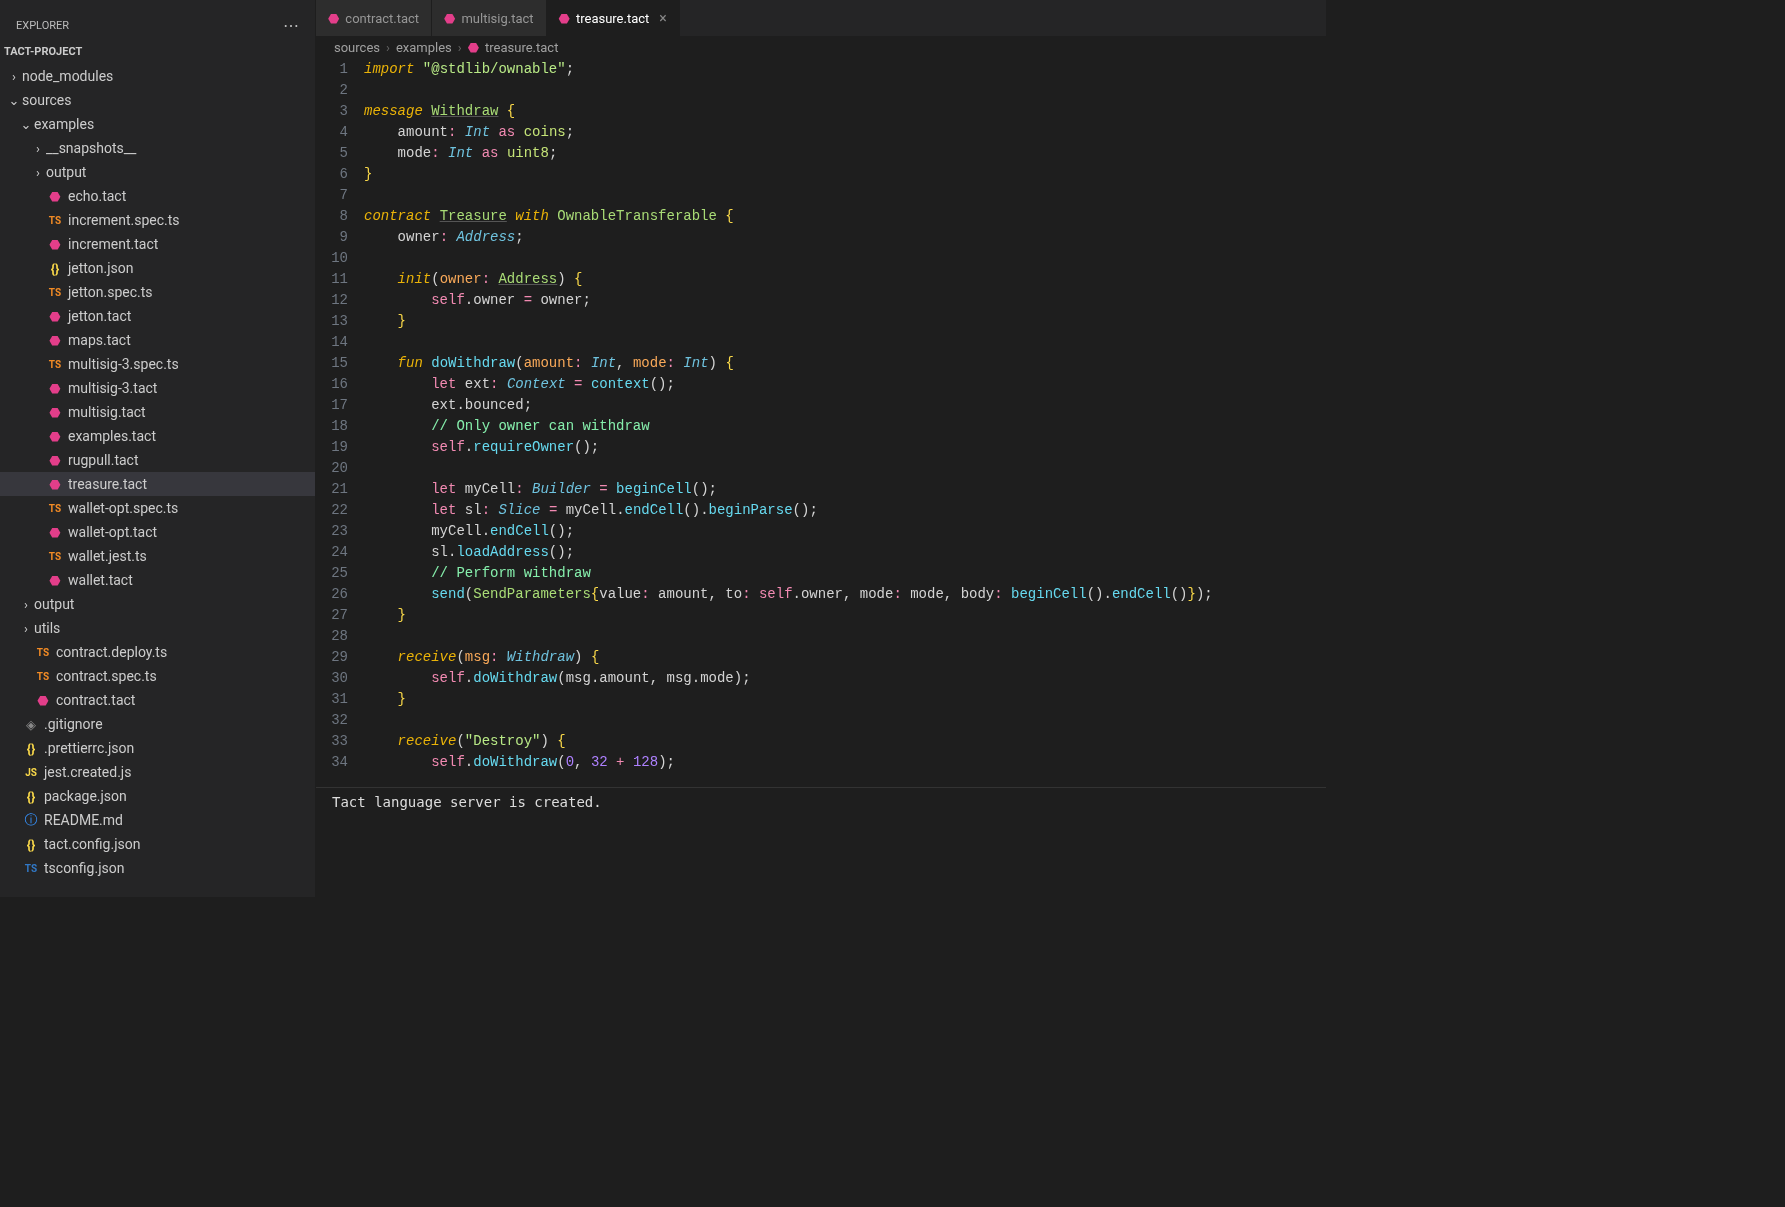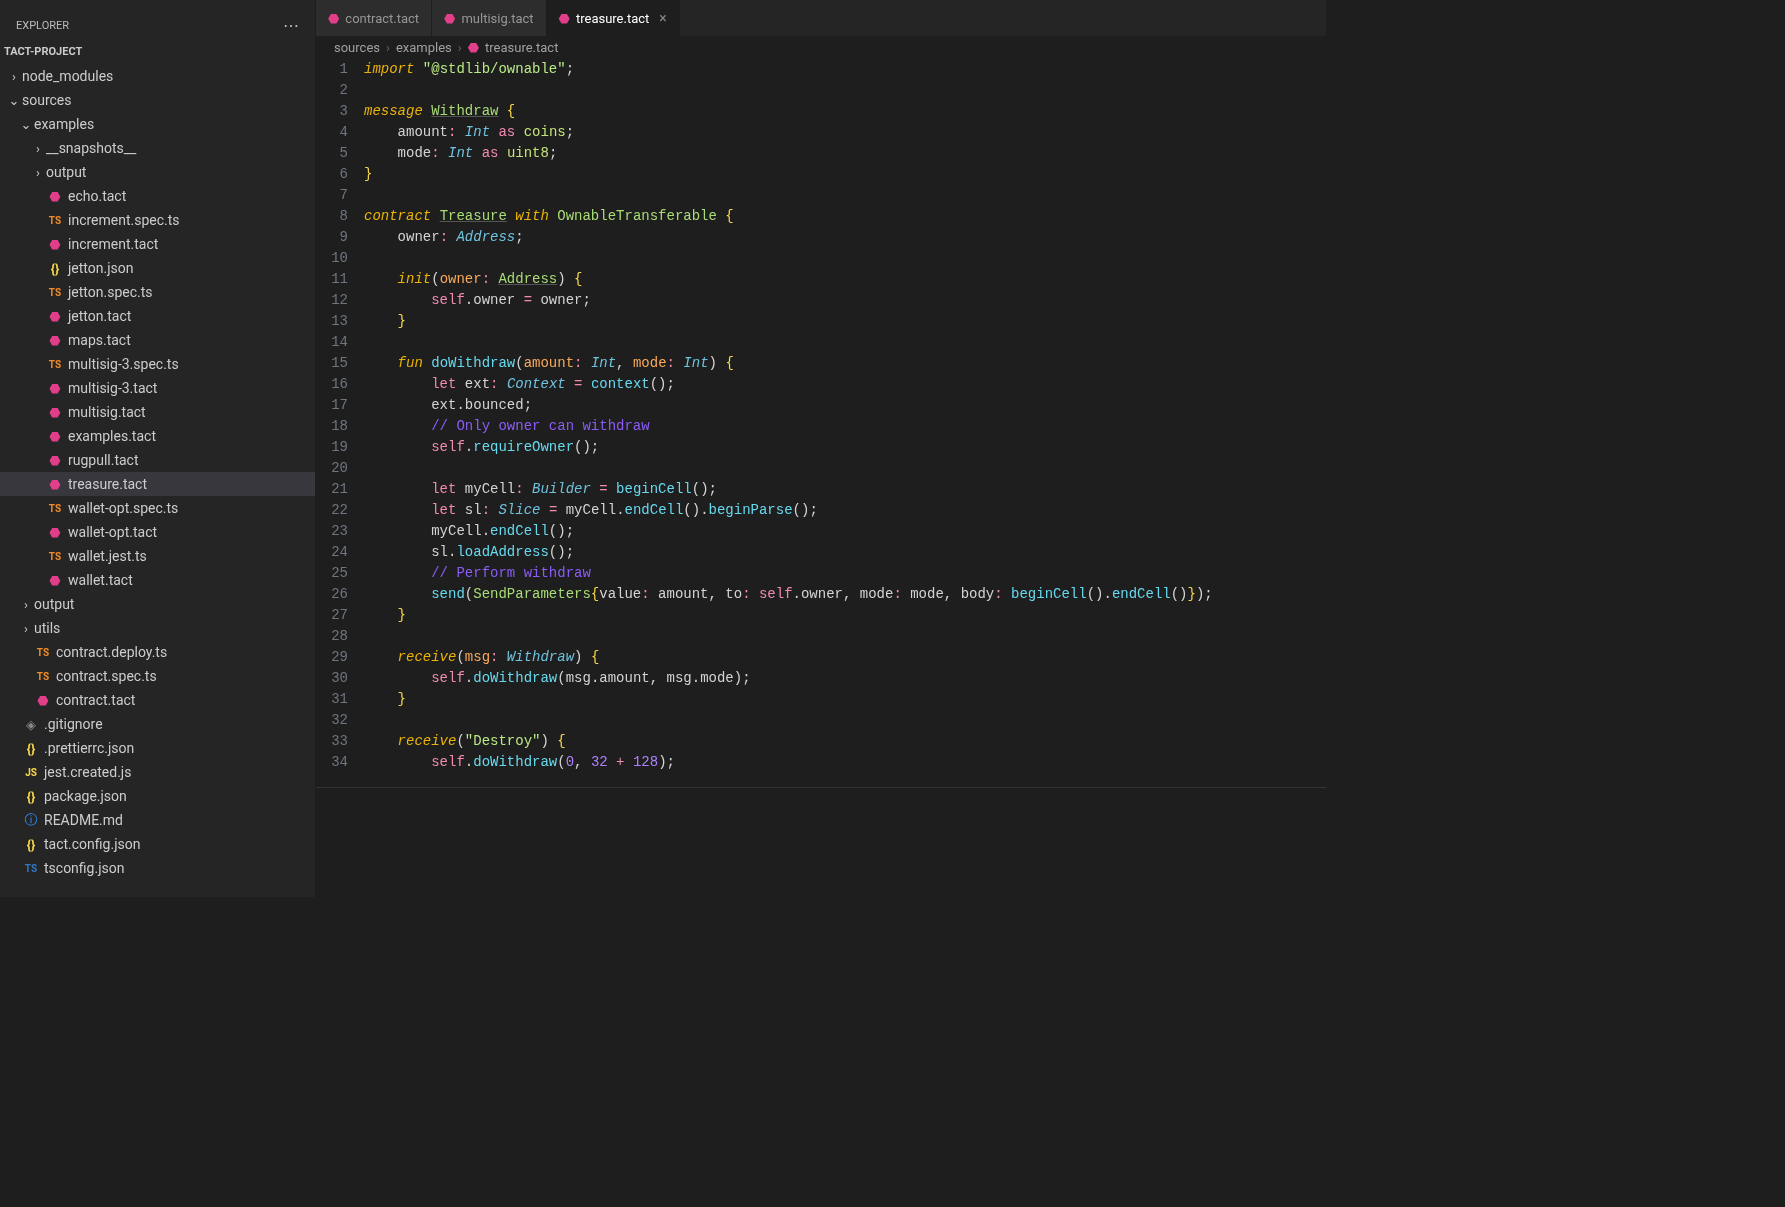--- a/index.html
+++ b/index.html
@@ -143,21 +143,21 @@
 .str { color: #b8e986; }
 .type { color: #6fc3df; font-style: italic; }
 .cls { color: #a9dc76; text-decoration: underline; text-decoration-color: #555; }
 .cls2 { color: #a9dc76; }
 .fn { color: #66d9ef; }
 .punct { color: #d4d4d4; }
 .brace { color: #f9d849; }
 .param { color: #f9a959; }
 .num { color: #ae81ff; }
 .prop { color: #d4d4d4; }
-.cmt { color: #8b5cf6; }
+.cmt { color: #86efac; }
 .op { color: #f28ab2; }
 .attr { color: #c5e478; }
 
 .panel {
   height: 110px;
   background: #1e1e1e;
   border-top: 1px solid #333;
   display: flex;
   flex-direction: column;
 }
@@ -414,14 +414,15 @@
         <div>29</div>
         <div>30</div>
         <div>31</div>
         <div>32</div>
         <div>33</div>
         <div>34</div>
       </div>
     <div class="code" id="code"><div><span class="kw">import</span> <span class="str">"@stdlib/ownable"</span><span class="punct">;</span></div><div>&nbsp;</div><div><span class="kw">message</span> <span class="cls">Withdraw</span> <span class="brace">{</span></div><div>    <span class="prop">amount</span><span class="op">:</span> <span class="type">Int</span> <span class="kw2">as</span> <span class="attr">coins</span><span class="punct">;</span></div><div>    <span class="prop">mode</span><span class="op">:</span> <span class="type">Int</span> <span class="kw2">as</span> <span class="attr">uint8</span><span class="punct">;</span></div><div><span class="brace">}</span></div><div>&nbsp;</div><div><span class="kw">contract</span> <span class="cls">Treasure</span> <span class="kw">with</span> <span class="cls2">OwnableTransferable</span> <span class="brace">{</span></div><div>    <span class="prop">owner</span><span class="op">:</span> <span class="type">Address</span><span class="punct">;</span></div><div>&nbsp;</div><div>    <span class="kw">init</span><span class="punct">(</span><span class="param">owner</span><span class="op">:</span> <span class="cls">Address</span><span class="punct">)</span> <span class="brace">{</span></div><div>        <span class="kw2">self</span><span class="punct">.</span><span class="prop">owner</span> <span class="op">=</span> <span class="prop">owner</span><span class="punct">;</span></div><div>    <span class="brace">}</span></div><div>&nbsp;</div><div>    <span class="kw">fun</span> <span class="fn">doWithdraw</span><span class="punct">(</span><span class="param">amount</span><span class="op">:</span> <span class="type">Int</span><span class="punct">,</span> <span class="param">mode</span><span class="op">:</span> <span class="type">Int</span><span class="punct">)</span> <span class="brace">{</span></div><div>        <span class="kw2">let</span> <span class="prop">ext</span><span class="op">:</span> <span class="type">Context</span> <span class="op">=</span> <span class="fn">context</span><span class="punct">();</span></div><div>        <span class="prop">ext</span><span class="punct">.</span><span class="prop">bounced</span><span class="punct">;</span></div><div>        <span class="cmt">// Only owner can withdraw</span></div><div>        <span class="kw2">self</span><span class="punct">.</span><span class="fn">requireOwner</span><span class="punct">();</span></div><div>&nbsp;</div><div>        <span class="kw2">let</span> <span class="prop">myCell</span><span class="op">:</span> <span class="type">Builder</span> <span class="op">=</span> <span class="fn">beginCell</span><span class="punct">();</span></div><div>        <span class="kw2">let</span> <span class="prop">sl</span><span class="op">:</span> <span class="type">Slice</span> <span class="op">=</span> <span class="prop">myCell</span><span class="punct">.</span><span class="fn">endCell</span><span class="punct">().</span><span class="fn">beginParse</span><span class="punct">();</span></div><div>        <span class="prop">myCell</span><span class="punct">.</span><span class="fn">endCell</span><span class="punct">();</span></div><div>        <span class="prop">sl</span><span class="punct">.</span><span class="fn">loadAddress</span><span class="punct">();</span></div><div>        <span class="cmt">// Perform withdraw</span></div><div>        <span class="fn">send</span><span class="punct">(</span><span class="cls2">SendParameters</span><span class="brace">{</span><span class="prop">value</span><span class="op">:</span> <span class="prop">amount</span><span class="punct">,</span> <span class="prop">to</span><span class="op">:</span> <span class="kw2">self</span><span class="punct">.</span><span class="prop">owner</span><span class="punct">,</span> <span class="prop">mode</span><span class="op">:</span> <span class="prop">mode</span><span class="punct">,</span> <span class="prop">body</span><span class="op">:</span> <span class="fn">beginCell</span><span class="punct">().</span><span class="fn">endCell</span><span class="punct">()</span><span class="brace">}</span><span class="punct">);</span></div><div>    <span class="brace">}</span></div><div>&nbsp;</div><div>    <span class="kw">receive</span><span class="punct">(</span><span class="param">msg</span><span class="op">:</span> <span class="type">Withdraw</span><span class="punct">)</span> <span class="brace">{</span></div><div>        <span class="kw2">self</span><span class="punct">.</span><span class="fn">doWithdraw</span><span class="punct">(</span><span class="prop">msg</span><span class="punct">.</span><span class="prop">amount</span><span class="punct">,</span> <span class="prop">msg</span><span class="punct">.</span><span class="prop">mode</span><span class="punct">);</span></div><div>    <span class="brace">}</span></div><div>&nbsp;</div><div>    <span class="kw">receive</span><span class="punct">(</span><span class="str">"Destroy"</span><span class="punct">)</span> <span class="brace">{</span></div><div>        <span class="kw2">self</span><span class="punct">.</span><span class="fn">doWithdraw</span><span class="punct">(</span><span class="num">0</span><span class="punct">,</span> <span class="num">32</span> <span class="op">+</span> <span class="num">128</span><span class="punct">);</span></div></div>
   </div>
   <div class="panel">
+    <div class="panel-body">Tact language server is created.</div>
   </div>
 </div>
 
 </body></html>

